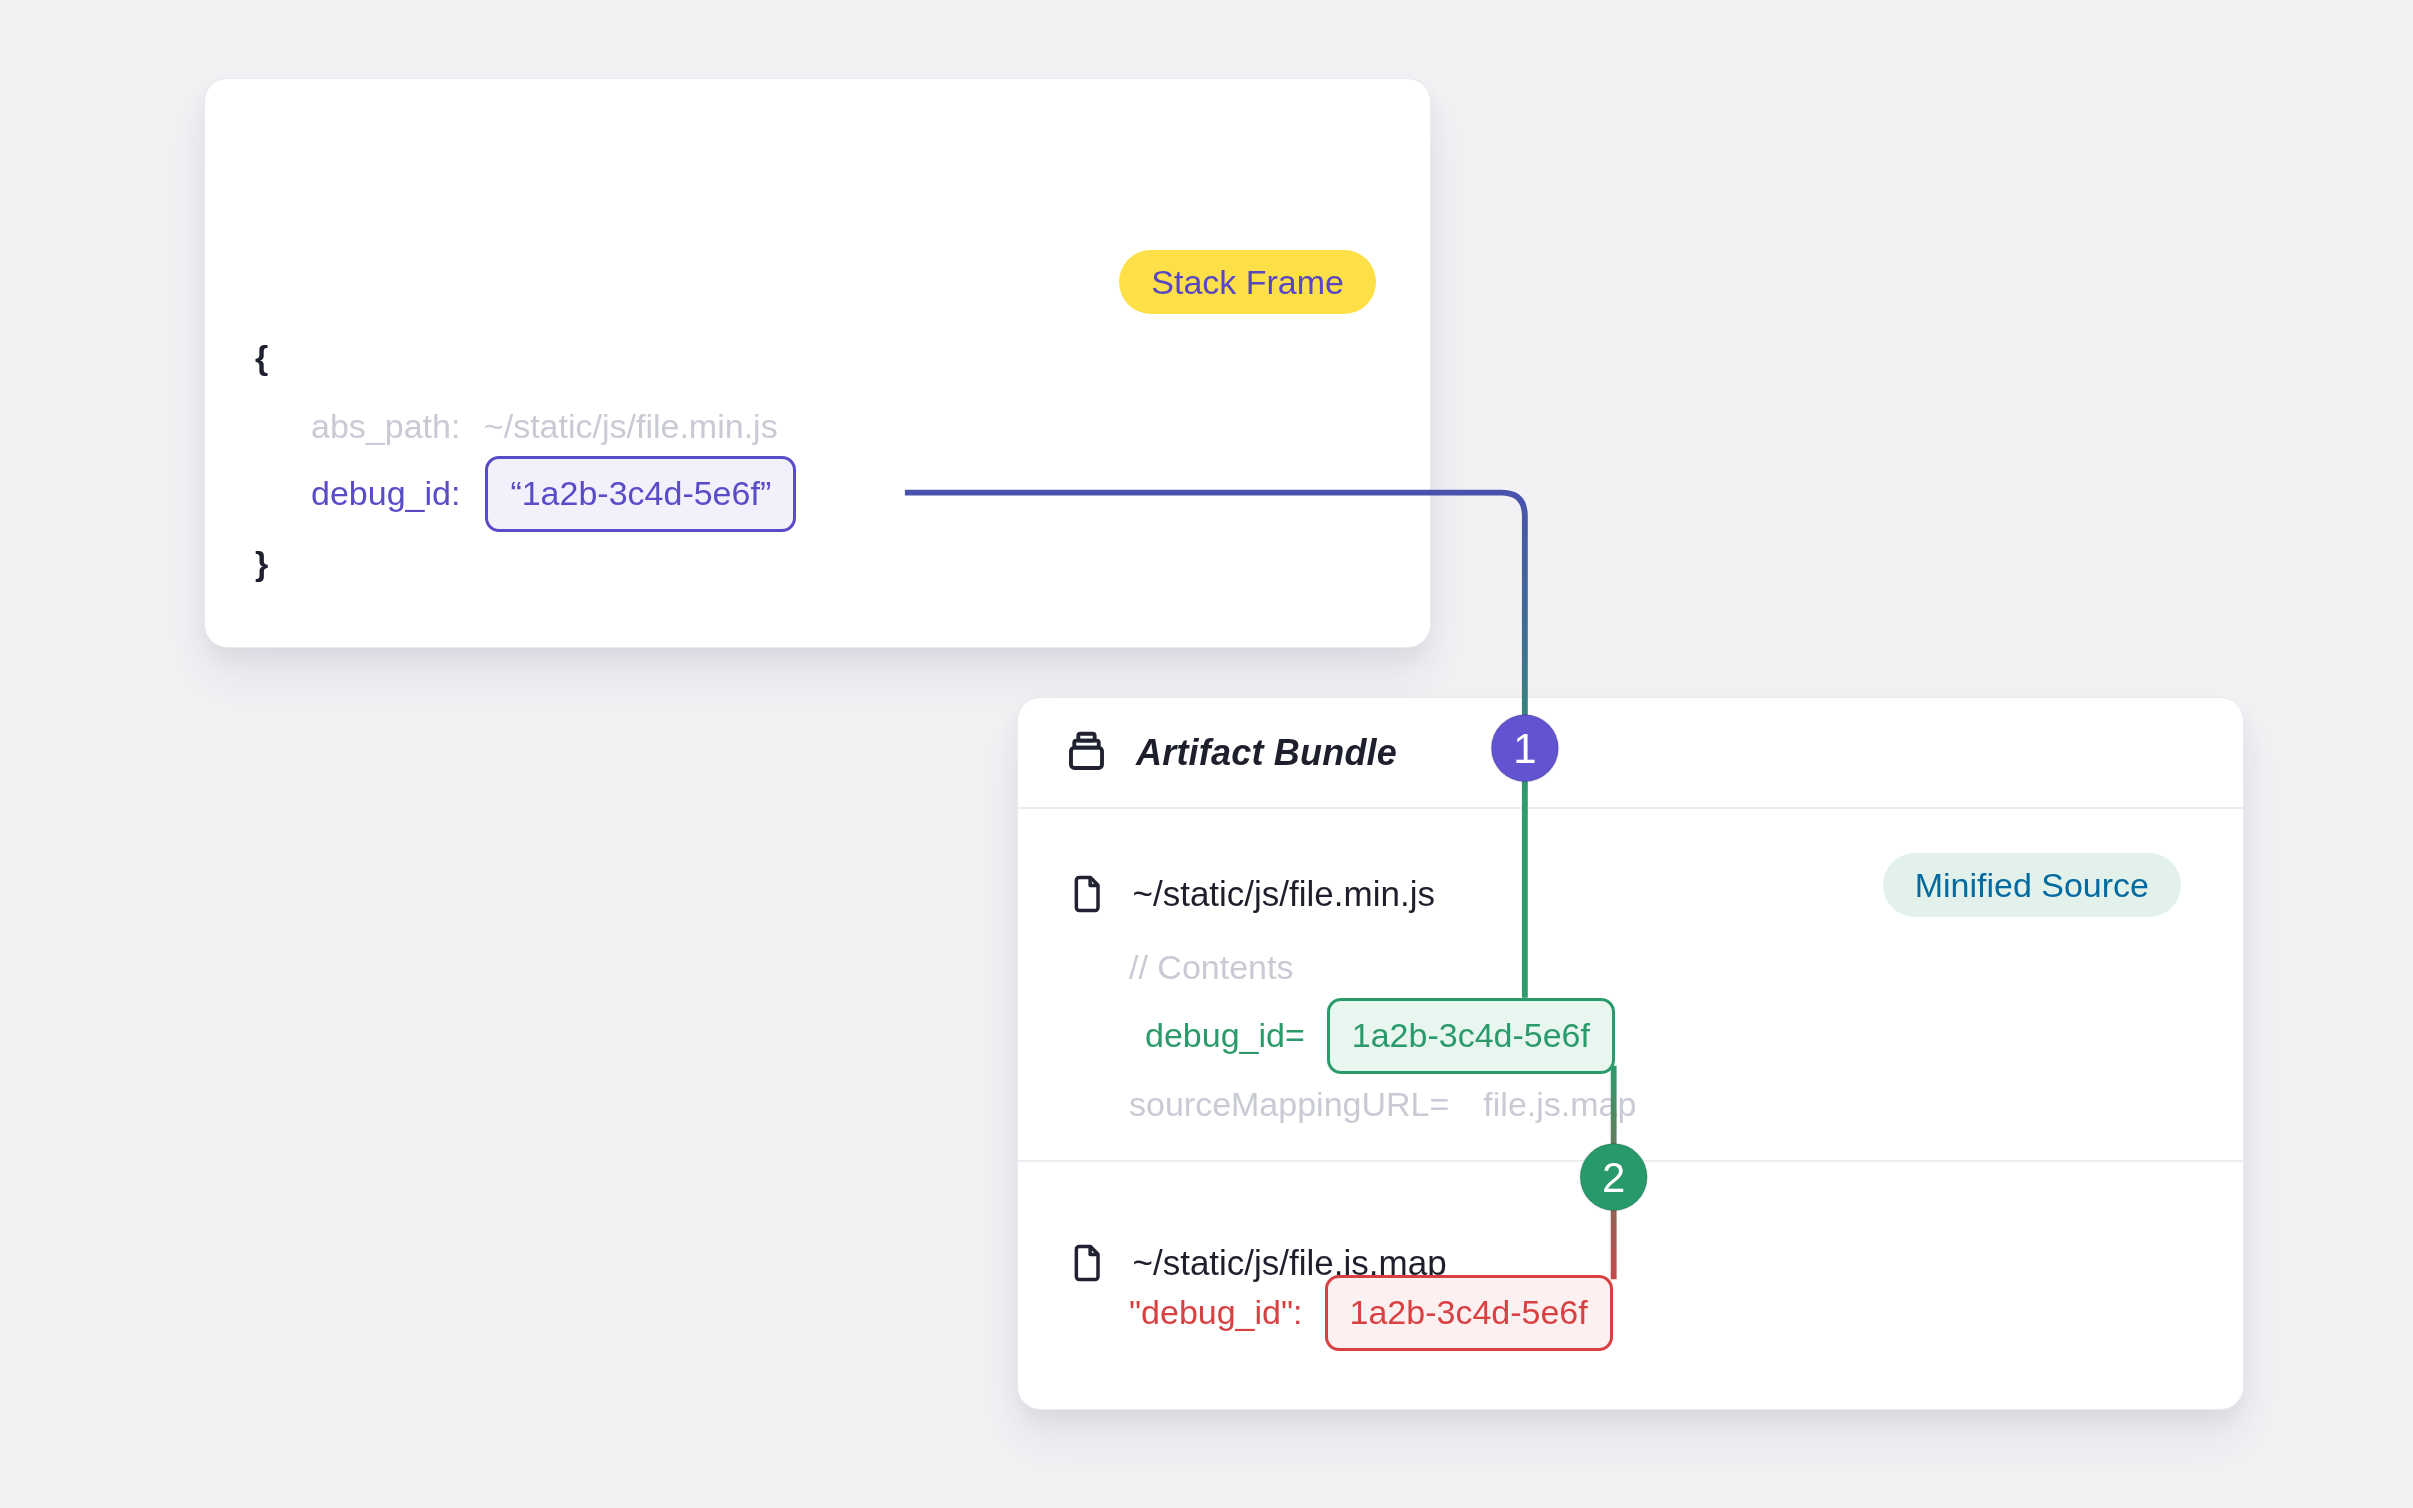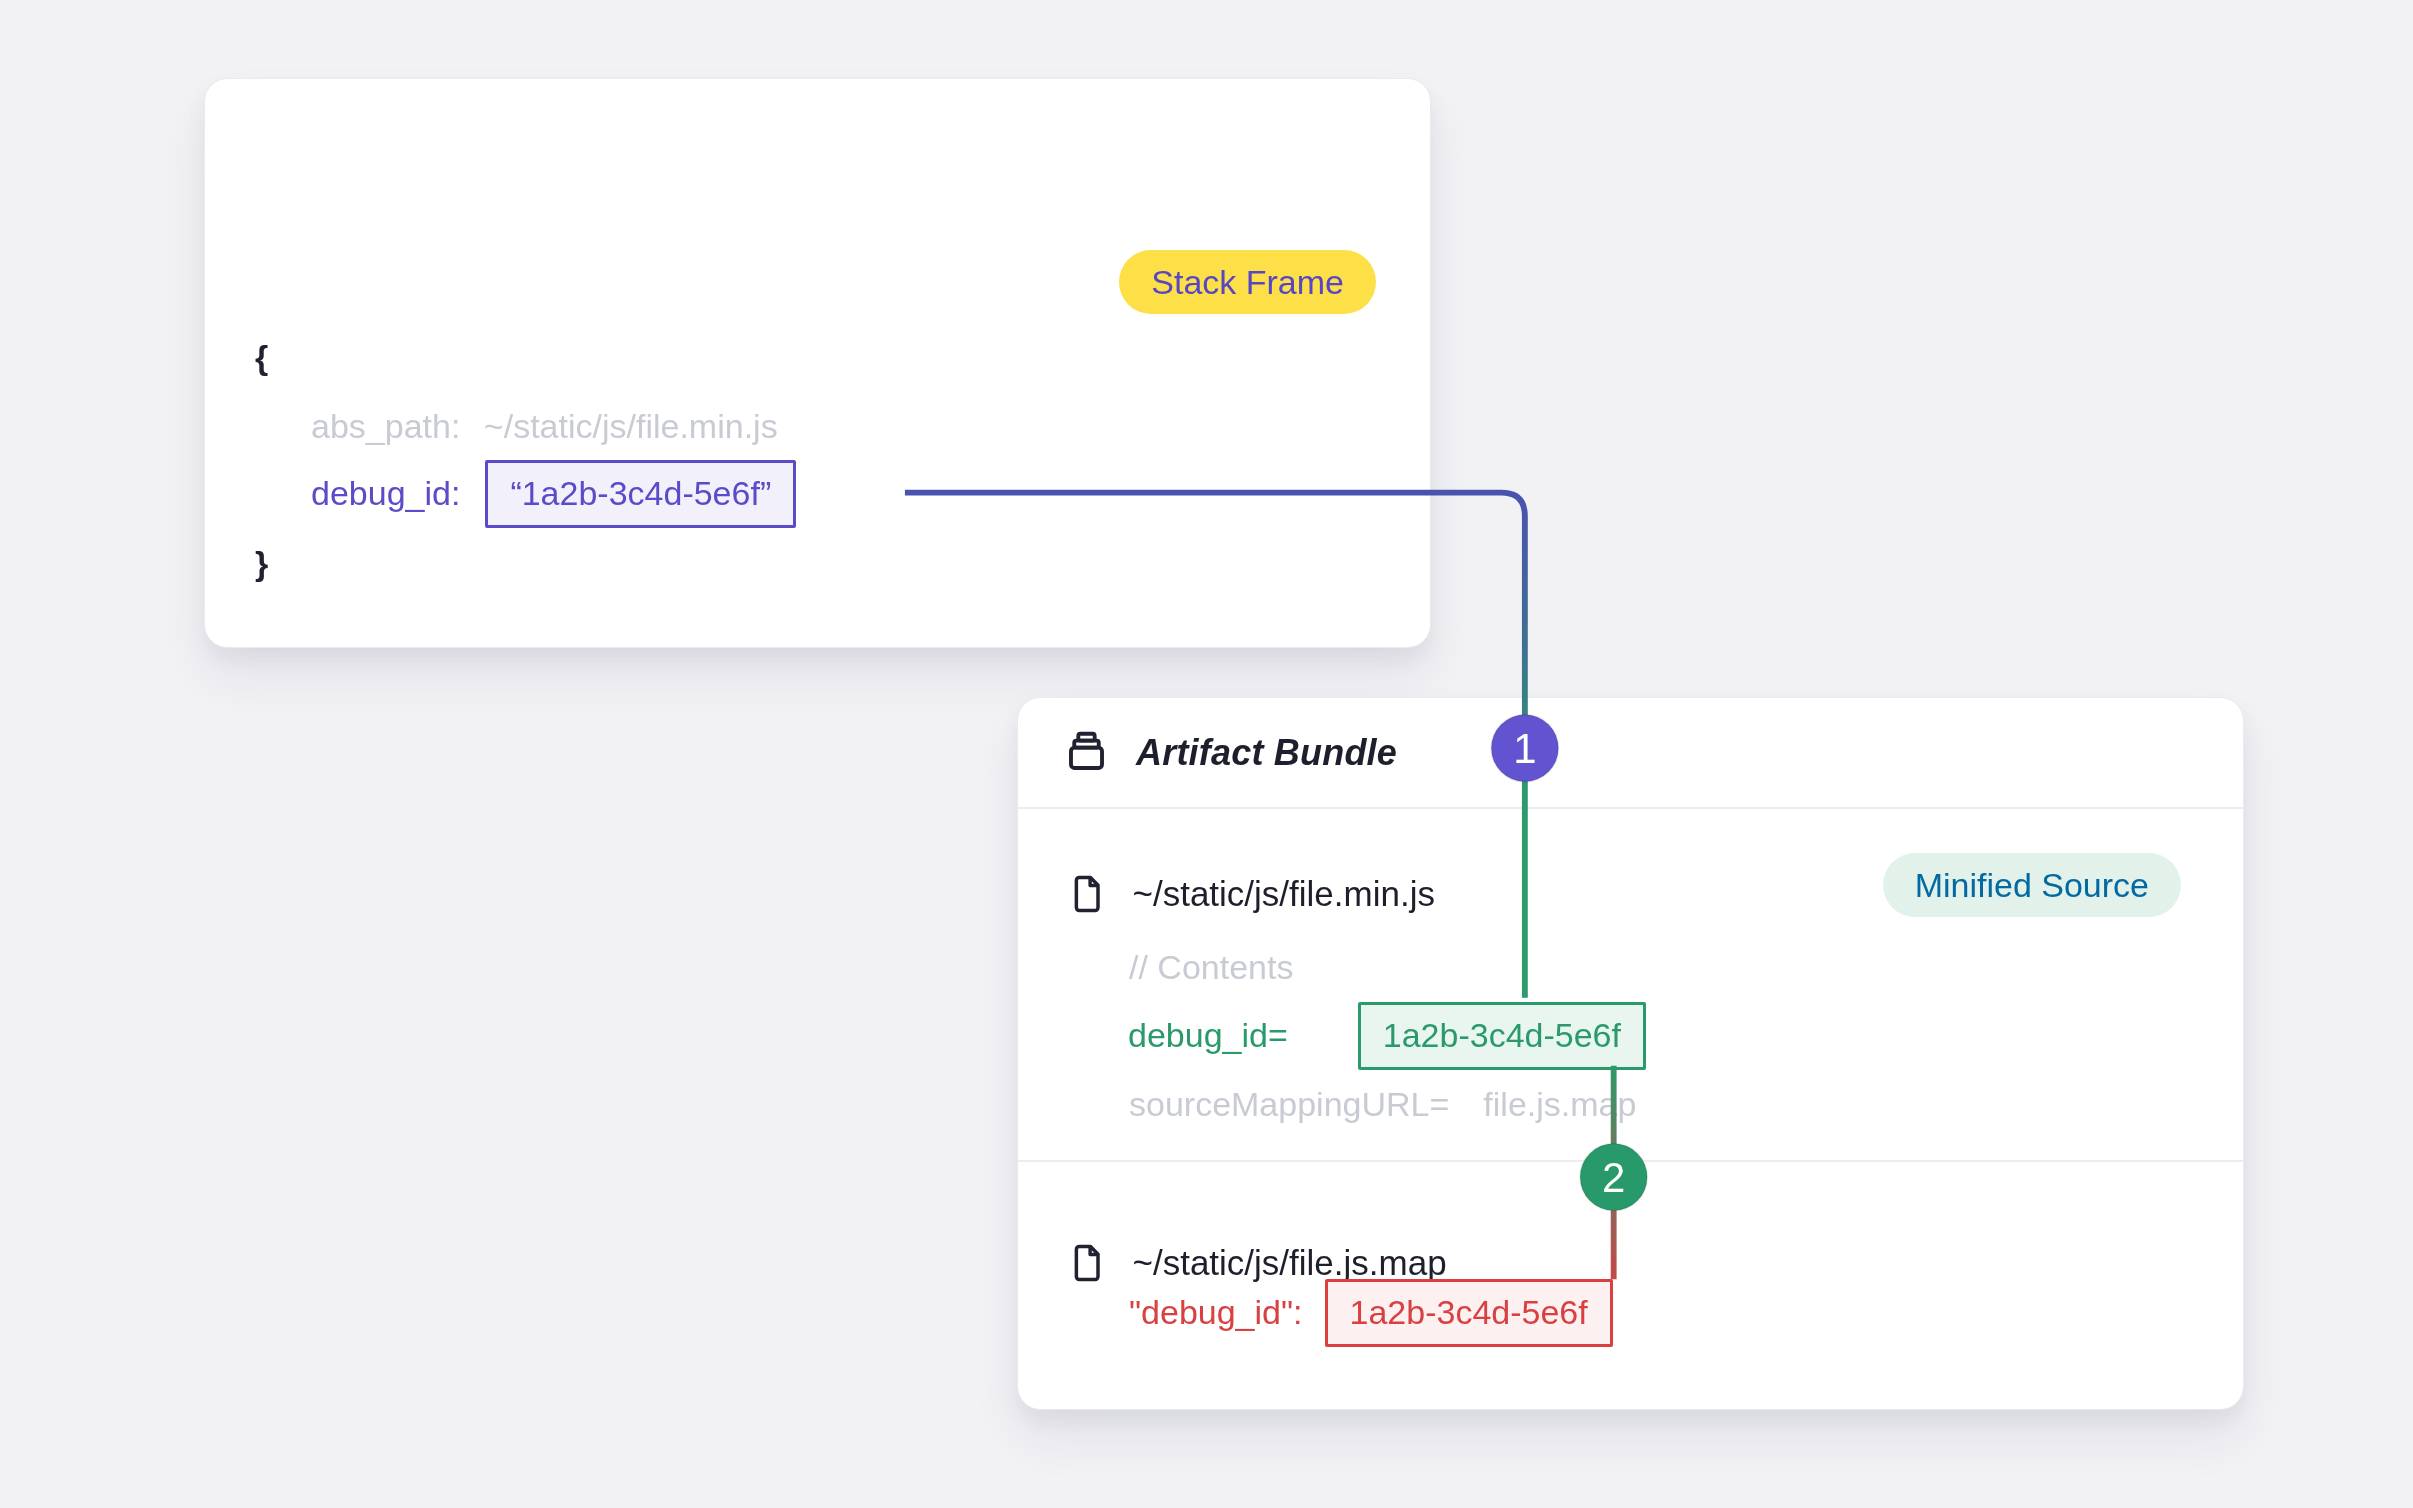--- a/index.html
+++ b/index.html
@@ -46,22 +46,22 @@
   .muted { color: #c9cbd4; }
   .ink   { color: #212231; }
   .purple{ color: #5a4bc8; }
   .green { color: #2b9a6b; }
   .red   { color: #d84042; }
 
   .val-gap { margin-left: 23.5px; }
 
   .value-box {
     display: inline-flex; align-items: center;
-    height: 68px; padding: 0 22px;
-    border-radius: 2px; border: 3.4px solid;
+    height: 76px; padding: 0 22px;
+    border-radius: 14px; border: 3.4px solid;
     font-size: 34px;
     box-sizing: border-box;
   }
   .box-purple { border-color: #5a4bc8; background: #f1f0fb; color: #5a4bc8; margin-left: 25px; }
   .box-green  { border-color: #2b9a6b; background: #e9f6f0; color: #2b9a6b; margin-left: 22px; }
   .box-red    { border-color: #d84042; background: #fdf0f0; color: #d84042; margin-left: 22px; }
 
   
   .badge {
     position: absolute;
@@ -82,21 +82,21 @@
   .st-brace-close { left: 50px;  top: 461px; font-weight: 600; }
 
   
   .file-row { position: absolute; display: flex; align-items: center; }
   .file-row .file-icon { width: 44px; height: 44px; }
   .file-name { margin-left: 23.5px; font-size: 35px; font-weight: 500; color: #1e1f2c; }
   .bn-file1 { left: 47px; top: 172px; height: 47px; }
   .bn-file2 { left: 47px; top: 541px; height: 47px; }
 
   .bn-contents { left: 111px; top: 246px; }
-  .bn-debug1   { left: 110px; top: 304px; height: 67px; gap: 48px; }
+  .bn-debug1   { left: 127px; top: 304px; height: 67px; }
   .bn-srcmap   { left: 111px; top: 383px; }
   .bn-debug2   { left: 111px; top: 581px; height: 67px; }
   .srcmap-val  { margin-left: 34px; }
 
   .bn-divider {
     position: absolute; left: 0; right: 0; top: 462px;
     height: 0; border-top: 2.5px solid #ececf1;
   }
 
   

